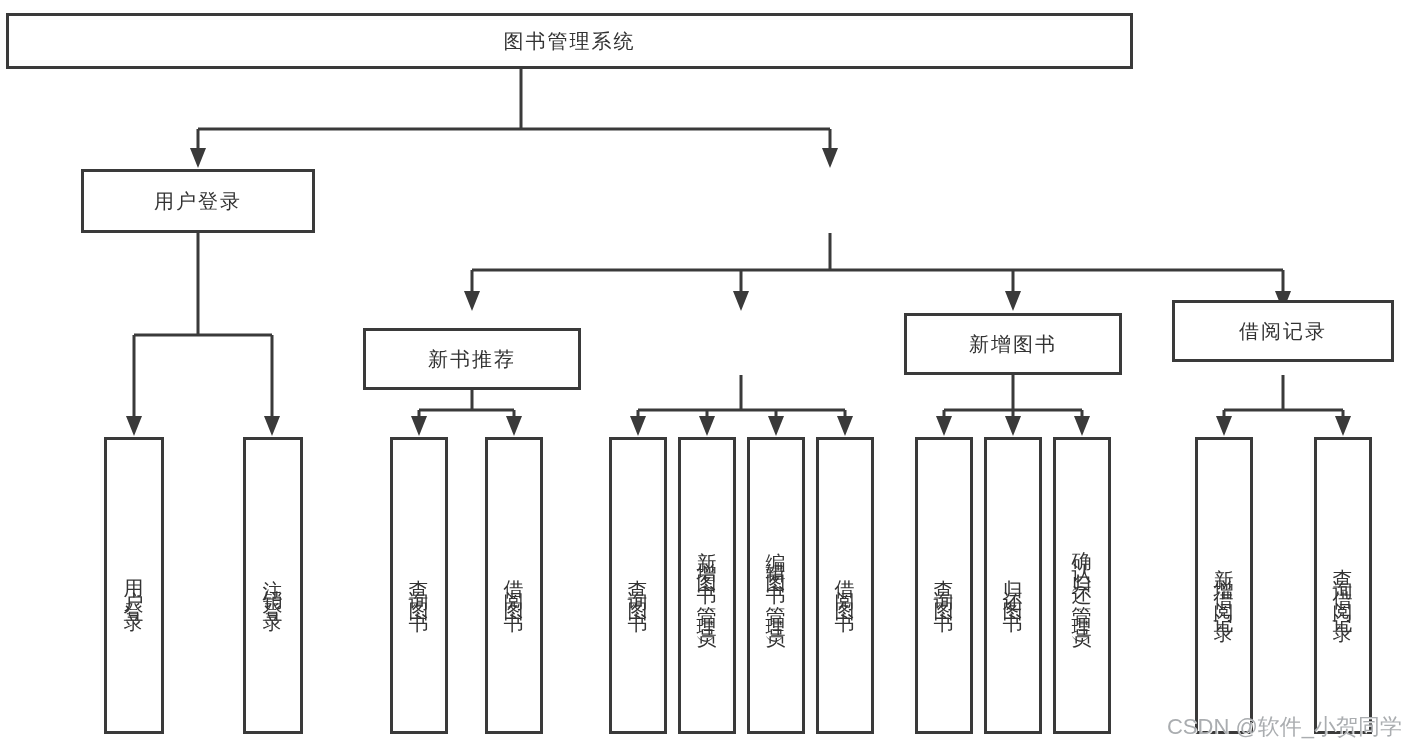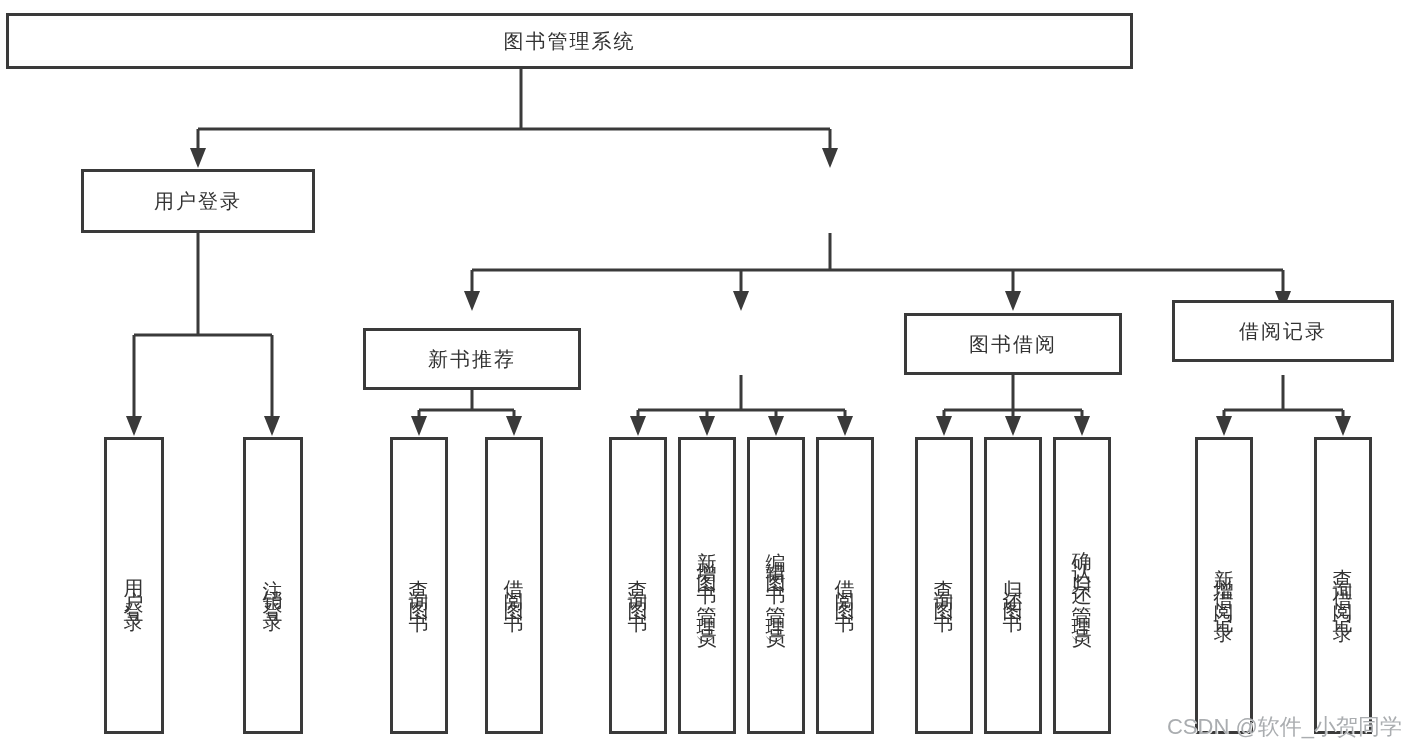--- a/index.html
+++ b/index.html
@@ -107,21 +107,21 @@
   </div>
 
   <div class="box h" style="left:81px;top:169px;width:234px;height:64px">
     <span>用户登录</span>
   </div>
 
   <div class="box h" style="left:363px;top:328px;width:218px;height:62px">
     <span>新书推荐</span>
   </div>
   <div class="box h" style="left:904px;top:313px;width:218px;height:62px">
-    <span>图书借阅</span>
+    <span>新增图书</span>
   </div>
   <div class="box h" style="left:1172px;top:300px;width:222px;height:62px">
     <span>借阅记录</span>
   </div>
 
   <div class="box v" style="left:104px;top:437px;width:60px;height:297px">
     <span>用户登录</span>
   </div>
   <div class="box v" style="left:243px;top:437px;width:60px;height:297px">
     <span>注销登录</span>

